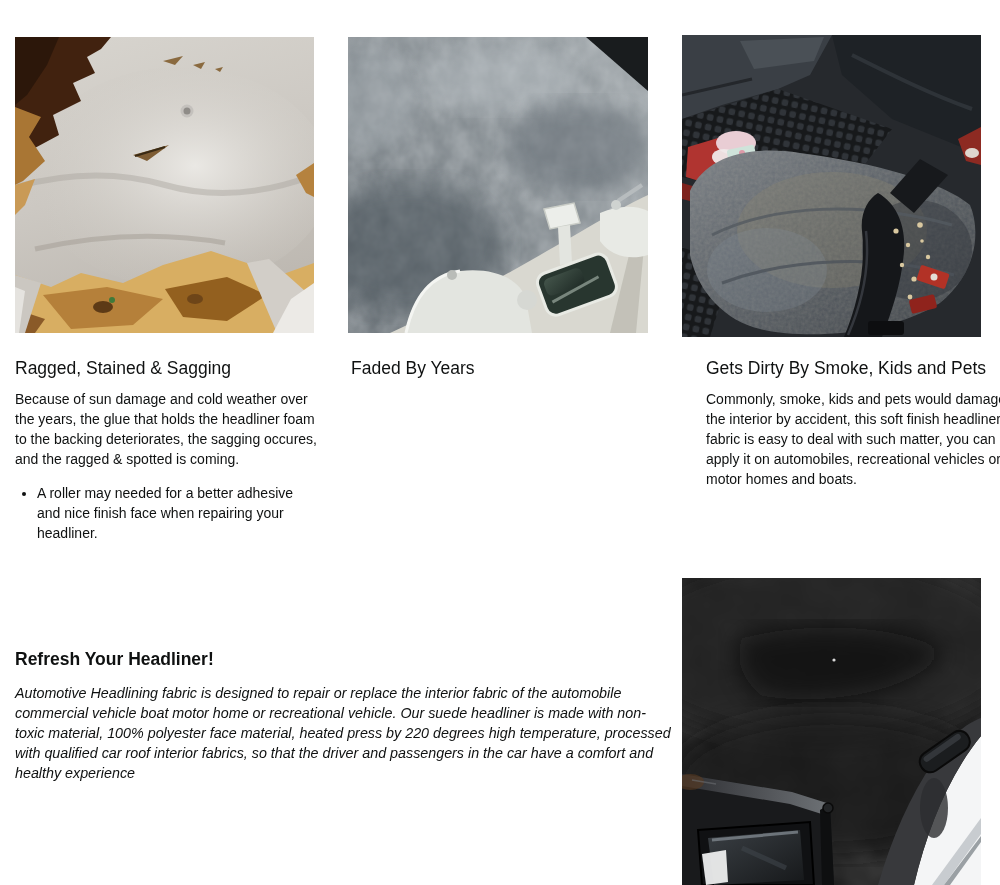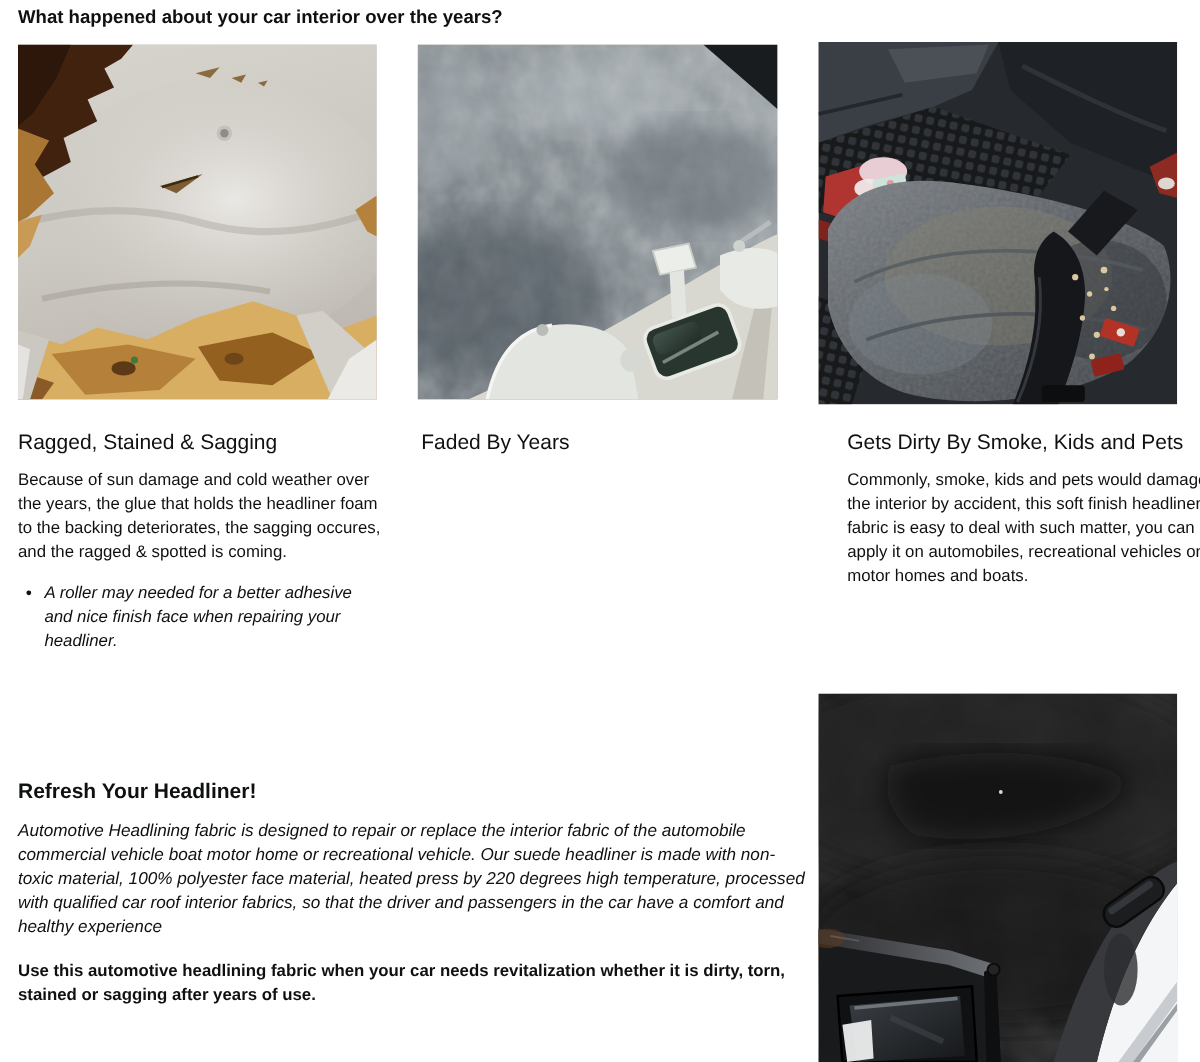--- a/index.html
+++ b/index.html
@@ -17,33 +17,32 @@
   #photo-1{left:15px;top:37px;width:299px;height:296px;}
   #photo-2{left:348px;top:37px;width:300px;height:296px;}
   #photo-3{left:682px;top:35px;width:299px;height:302px;}
   #photo-4{left:682px;top:578px;width:299px;height:307px;}
 
   .col{position:absolute;top:357px;width:302px;}
   #col-1{left:15px;} #col-2{left:351px;} #col-3{left:706px;}
   .col-heading{margin:0 0 10px 0;font-size:17.5px;font-weight:400;line-height:22px;color:#0F1111;}
   .col-body{margin:0;font-size:14px;line-height:20px;color:#0F1111;}
   .col-bullets{margin:14px 0 0 0;padding-left:22px;}
-  .col-bullets li{font-size:14px;font-style:italic;line-height:20px;color:#0F1111;}
+  .col-bullets li{font-size:14px;line-height:20px;color:#0F1111;}
 
   .refresh{position:absolute;left:15px;top:648px;width:660px;}
   .refresh-heading{margin:0 0 10px 0;font-size:17.5px;font-weight:700;line-height:23px;color:#0F1111;}
   .refresh-body{margin:12px 0 15px 0;font-size:14.3px;font-style:italic;line-height:20px;color:#0F1111;}
   .refresh-emphasis{margin:0;font-size:14px;font-weight:700;line-height:20px;color:#0F1111;}
 </style>
 </head>
 <body>
 
 <div class="page">
 
-  <h2 class="page-title">What happened about your car interior over the years?</h2>
 
   <div class="photo" id="photo-1" aria-label="Torn and sagging headliner fabric with exposed brown foam backing">
     <svg viewBox="0 0 299 296" preserveAspectRatio="none">
       <defs>
         <linearGradient id="g1fab" x1="0" y1="0" x2="0.3" y2="1">
           <stop offset="0" stop-color="#d8d5cf"></stop>
             <stop offset="0.55" stop-color="#ccc8c2"></stop>
             <stop offset="1" stop-color="#bdb8b1"></stop>
         </linearGradient>
         <radialGradient id="g1sag" cx="0.55" cy="0.45" r="0.65">
@@ -202,21 +201,20 @@
     <h3 class="col-heading">Faded By Years</h3>
   </div>
   <div class="col" id="col-3">
     <h3 class="col-heading">Gets Dirty By Smoke, Kids and Pets</h3>
     <p class="col-body">Commonly, smoke, kids and pets would damage the interior by accident, this soft finish headliner fabric is easy to deal with such matter, you can apply it on automobiles, recreational vehicles or motor homes and boats.</p>
   </div>
 
   <div class="refresh">
     <h3 class="refresh-heading">Refresh Your Headliner!</h3>
     <p class="refresh-body">Automotive Headlining fabric is designed to repair or replace the interior fabric of the automobile commercial vehicle boat motor home or recreational vehicle. Our suede headliner is made with non-toxic material, 100% polyester face material, heated press by 220 degrees high temperature, processed with qualified car roof interior fabrics, so that the driver and passengers in the car have a comfort and healthy experience</p>
-    <p class="refresh-emphasis">Use this automotive headlining fabric when your car needs revitalization whether it is dirty, torn, stained or sagging after years of use.</p>
   </div>
 
   <div class="photo" id="photo-4" aria-label="Refreshed black suede headliner with sun visor vanity mirror">
     <svg viewBox="0 0 299 307" preserveAspectRatio="none">
       <defs>
         <filter id="f4cloud" x="0" y="0" width="100%" height="100%">
           <feTurbulence type="fractalNoise" baseFrequency="0.02 0.025" numOctaves="3" seed="9"></feTurbulence>
           <feColorMatrix type="matrix" values="0 0 0 0 0.16  0 0 0 0 0.16  0 0 0 0 0.16  0 0 0 0.9 0"></feColorMatrix>
         </filter>
         <filter id="b4soft">

